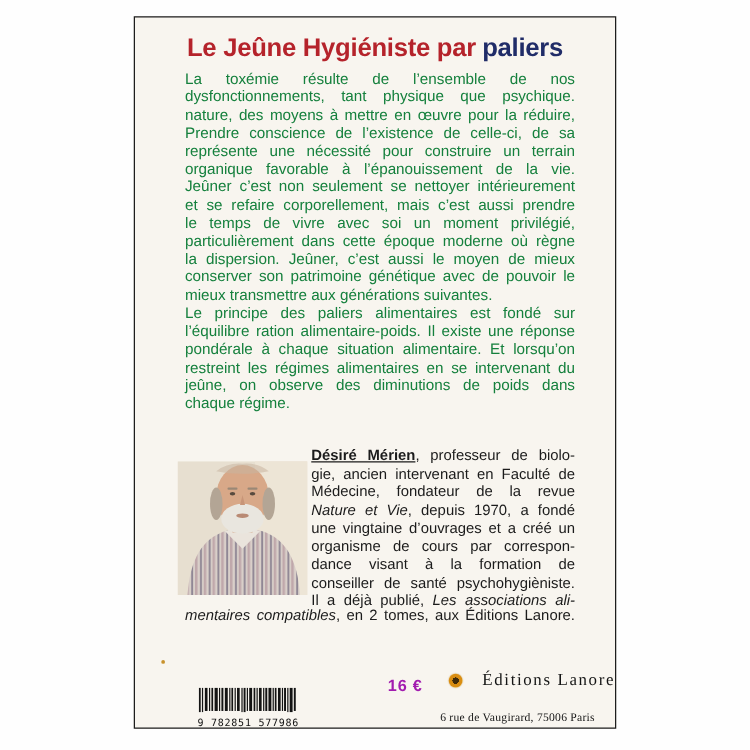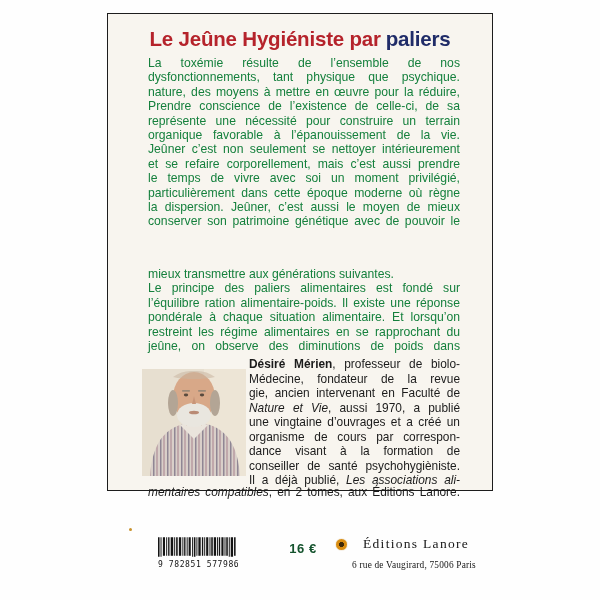--- a/index.html
+++ b/index.html
@@ -4,75 +4,75 @@
 <style>
   html,body { margin:0; padding:0; }
   body {
     width:600px; height:600px; background:#fefefe;
     font-family:"Liberation Sans", sans-serif;
     -webkit-font-smoothing:antialiased;
   }
   .stage { position:relative; width:600px; height:600px; background:#fefefe; overflow:hidden; }
 
   .cover {
-    position:absolute; left:107px; top:13px; width:386px; height:478px;
+    position:absolute; left:107px; top:13px; width:386px; height:570px;
     background:#f8f5ef; border:1.5px solid #1d1d1d; box-sizing:border-box;
   }
 
   .title {
     position:absolute; top:13px; left:0; width:100%; margin:0;
     text-align:center; font-size:20.5px; font-weight:bold; letter-spacing:-0.2px;
     white-space:nowrap;
   }
   .t-red  { color:#b5232b; }
   .t-blue { color:#202c68; margin-left:5px; }
 
   .maintext {
     position:absolute; top:42px; left:40px; width:312px;
     color:#15803d; font-size:12.2px; line-height:14.4px;
   }
   .jline { text-align:justify; text-align-last:justify; min-height:1em; }
-  .para .jline:last-child { text-align-last:left;margin-top:38px; }
+  .para .jline:last-child { text-align-last:left; }
 
   .bio-col {
     position:absolute; left:141px; top:343px; width:211px;
     color:#1b1b1b; font-size:11.9px; line-height:14.55px;
   }
   .bio-last {
     position:absolute; left:40px; top:471px; width:312px;
     color:#1b1b1b; font-size:11.9px; line-height:14px;
   }
-  .sb { font-weight:bold; }
+  .sb { font-weight:bold;text-decoration:underline; }
   .si { font-style:italic; }
 
   .photo { position:absolute; left:34px; top:355px; width:104px; height:107px; }
 
   .price {
-    position:absolute; left:160px; top:527px; width:70px; text-align:center;
-    font-size:13px; font-weight:bold; color:#14532d; letter-spacing:0.6px;
-  }
-
-  .barcode { position:absolute; left:50px; top:523px; width:80px; }
+    position:absolute; left:160px; top:527px; width:70px; text-align:right;
+    font-size:13px; font-weight:bold; color:#a21caf; letter-spacing:0.6px;
+  }
+
+  .barcode { position:absolute; left:50px; top:536px; width:80px; text-align:center; }
   .bc-digits {
     font-family:"DejaVu Sans Mono", monospace; font-size:8px;
     letter-spacing:0.6px; color:#111; margin-top:-1px; white-space:nowrap;
   }
 
   .publisher {
     position:absolute; left:228px; top:522px; width:156px; text-align:center;
     font-family:"Liberation Serif", serif; color:#151515;
   }
-  .pub-row { display:flex; align-items:center; justify-content:flex-start; gap:16px; }
+  .pub-row { display:flex; align-items:center; justify-content:flex-end; gap:16px; }
   .pub-name { font-size:13.5px; letter-spacing:1.3px; white-space:nowrap; }
   .sunflower {
     display:inline-block; width:11px; height:11px; border-radius:50%;
     background: radial-gradient(circle, #3f2a08 0 32%, #d98d12 34% 70%, #f2b31c 70% 100%);
     box-shadow:0 0 1px #a86f10;
   }
-  .pub-addr { font-size:9.3px; letter-spacing:0.2px; margin-top:8px; white-space:nowrap; }
+  .pub-addr { font-size:9.3px; letter-spacing:0.2px; margin-top:18px; white-space:nowrap; }
 
   .speck { position:absolute; left:21px; top:514px; width:3px; height:3px;
            background:#c8922c; border-radius:50%; }
 </style>
 </head>
 <body>
 
 <div class="stage">
   <div class="cover">
 
@@ -91,21 +91,21 @@
           <div class="jline"><span>le temps de vivre avec soi un moment privilégié,</span></div>
           <div class="jline"><span>particulièrement dans cette époque moderne où règne</span></div>
           <div class="jline"><span>la dispersion. Jeûner, c’est aussi le moyen de mieux</span></div>
           <div class="jline"><span>conserver son patrimoine génétique avec de pouvoir le</span></div>
           <div class="jline"><span>mieux transmettre aux générations suivantes.</span></div>
         </div>
       <div class="para">
           <div class="jline"><span>Le principe des paliers alimentaires est fondé sur</span></div>
           <div class="jline"><span>l’équilibre ration alimentaire-poids. Il existe une réponse</span></div>
           <div class="jline"><span>pondérale à chaque situation alimentaire. Et lorsqu’on</span></div>
-          <div class="jline"><span>restreint les régime alimentaires en se rapprochant du</span></div>
+          <div class="jline"><span>restreint les régimes alimentaires en se intervenant du</span></div>
           <div class="jline"><span>jeûne, on observe des diminutions de poids dans</span></div>
           <div class="jline"><span>chaque régime.</span></div>
         </div>
     </div>
 
     <svg class="photo" viewBox="0 0 104 107">
       <defs>
         <pattern id="st" width="7" height="7" patternUnits="userSpaceOnUse">
           <rect width="7" height="7" fill="#d9cfc9"></rect>
           <rect width="2" height="7" fill="#c0a8ab"></rect>
@@ -125,23 +125,23 @@
       <ellipse cx="52" cy="43.5" rx="5" ry="1.8" fill="#b98a74"></ellipse>
       <path d="M52,27 L50,35 L54,35 Z" fill="#c89578"></path>
       <ellipse cx="44" cy="26" rx="2.2" ry="1.4" fill="#584a3e"></ellipse>
       <ellipse cx="60" cy="26" rx="2.2" ry="1.4" fill="#584a3e"></ellipse>
       <rect x="40" y="21" width="8" height="1.7" rx="0.8" fill="#9a8876"></rect>
       <rect x="56" y="21" width="8" height="1.7" rx="0.8" fill="#9a8876"></rect>
     </svg>
 
     <div class="bio-col">
         <div class="jline"><span class="sb">Désiré Mérien</span><span>, professeur de biolo-</span></div>
+        <div class="jline"><span>gie, ancien intervenant en Faculté de</span></div>
         <div class="jline"><span>Médecine, fondateur de la revue</span></div>
-        <div class="jline"><span>gie, ancien intervenant en Faculté de</span></div>
-        <div class="jline"><span class="si">Nature et Vie</span><span>, aussi 1970, a publié</span></div>
+        <div class="jline"><span class="si">Nature et Vie</span><span>, depuis 1970, a fondé</span></div>
         <div class="jline"><span>une vingtaine d’ouvrages et a créé un</span></div>
         <div class="jline"><span>organisme de cours par correspon-</span></div>
         <div class="jline"><span>dance visant à la formation de</span></div>
         <div class="jline"><span>conseiller de santé psychohygièniste.</span></div>
         <div class="jline"><span>Il a déjà publié, </span><span class="si">Les associations ali-</span></div>
       </div>
     <div class="bio-last">
         <div class="jline"><span class="si">mentaires compatibles</span><span>, en 2 tomes, aux Éditions Lanore.</span></div>
       </div>
 

